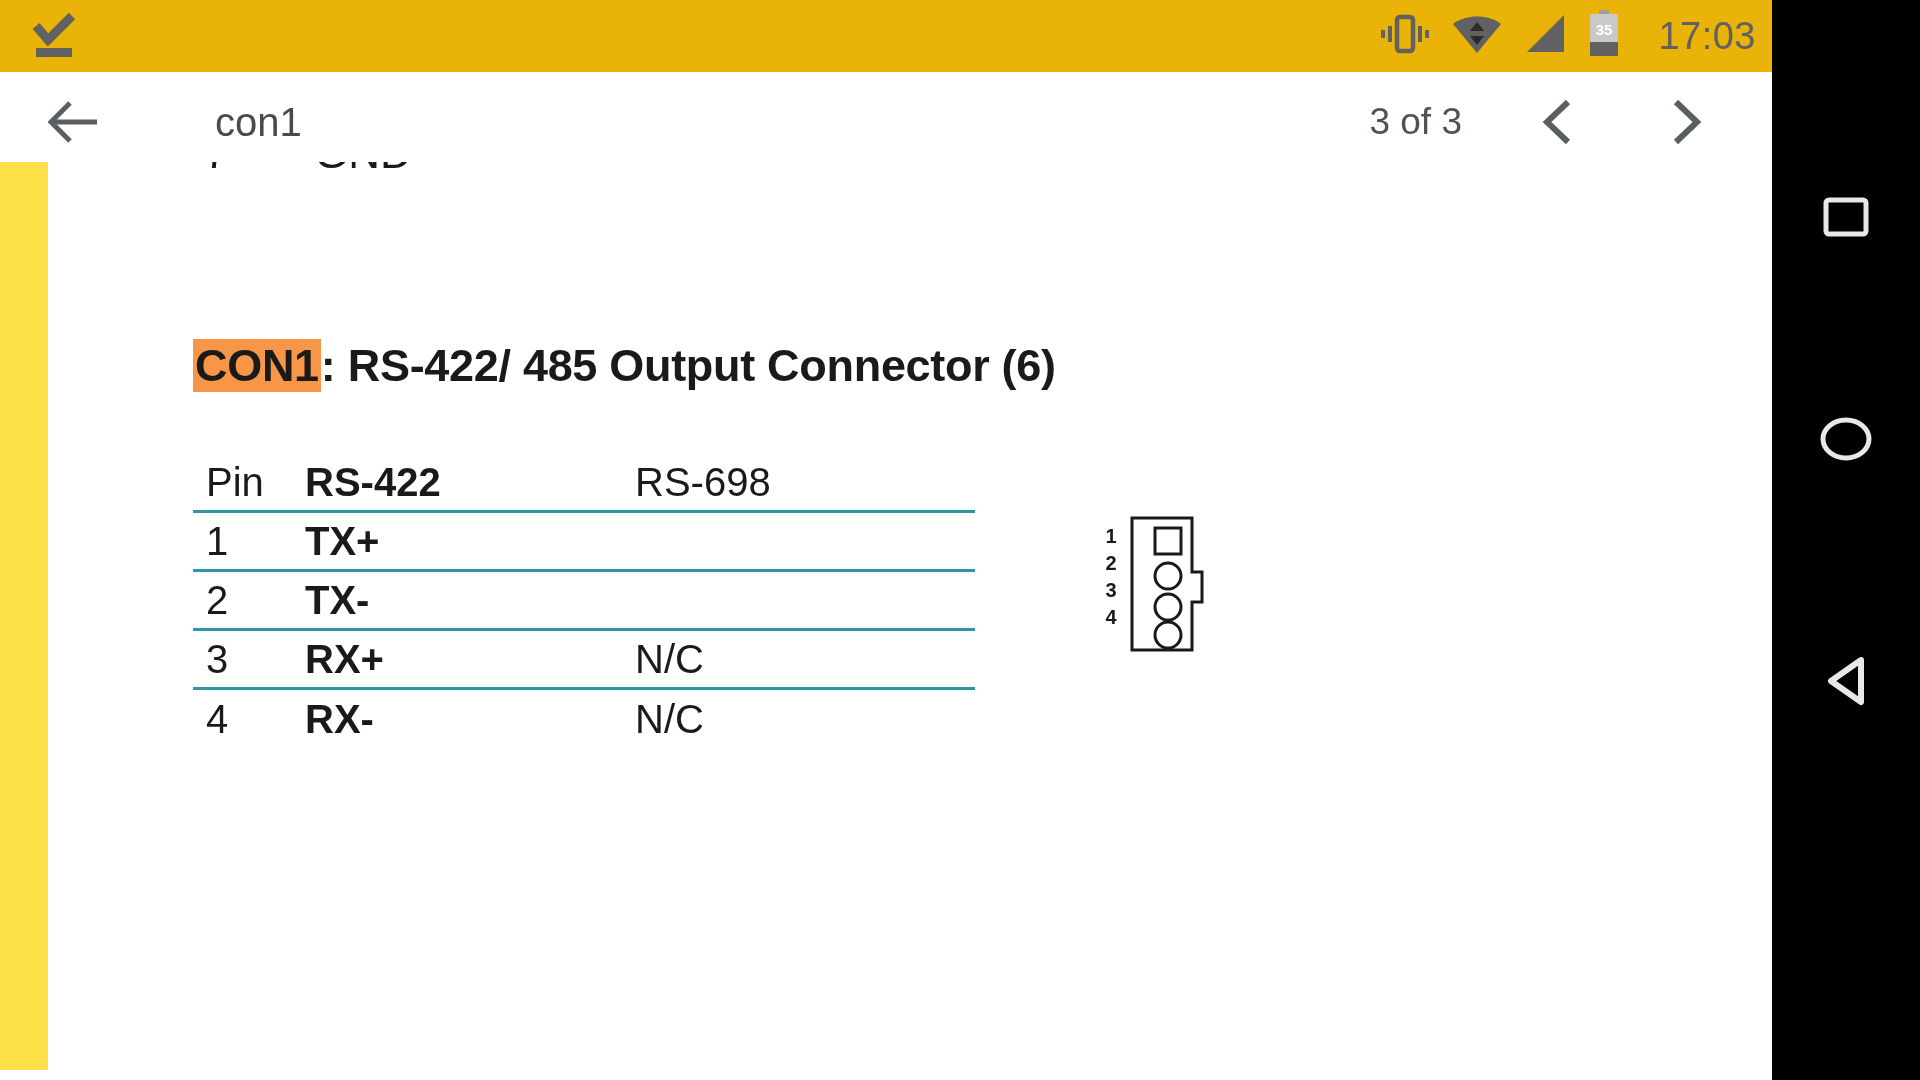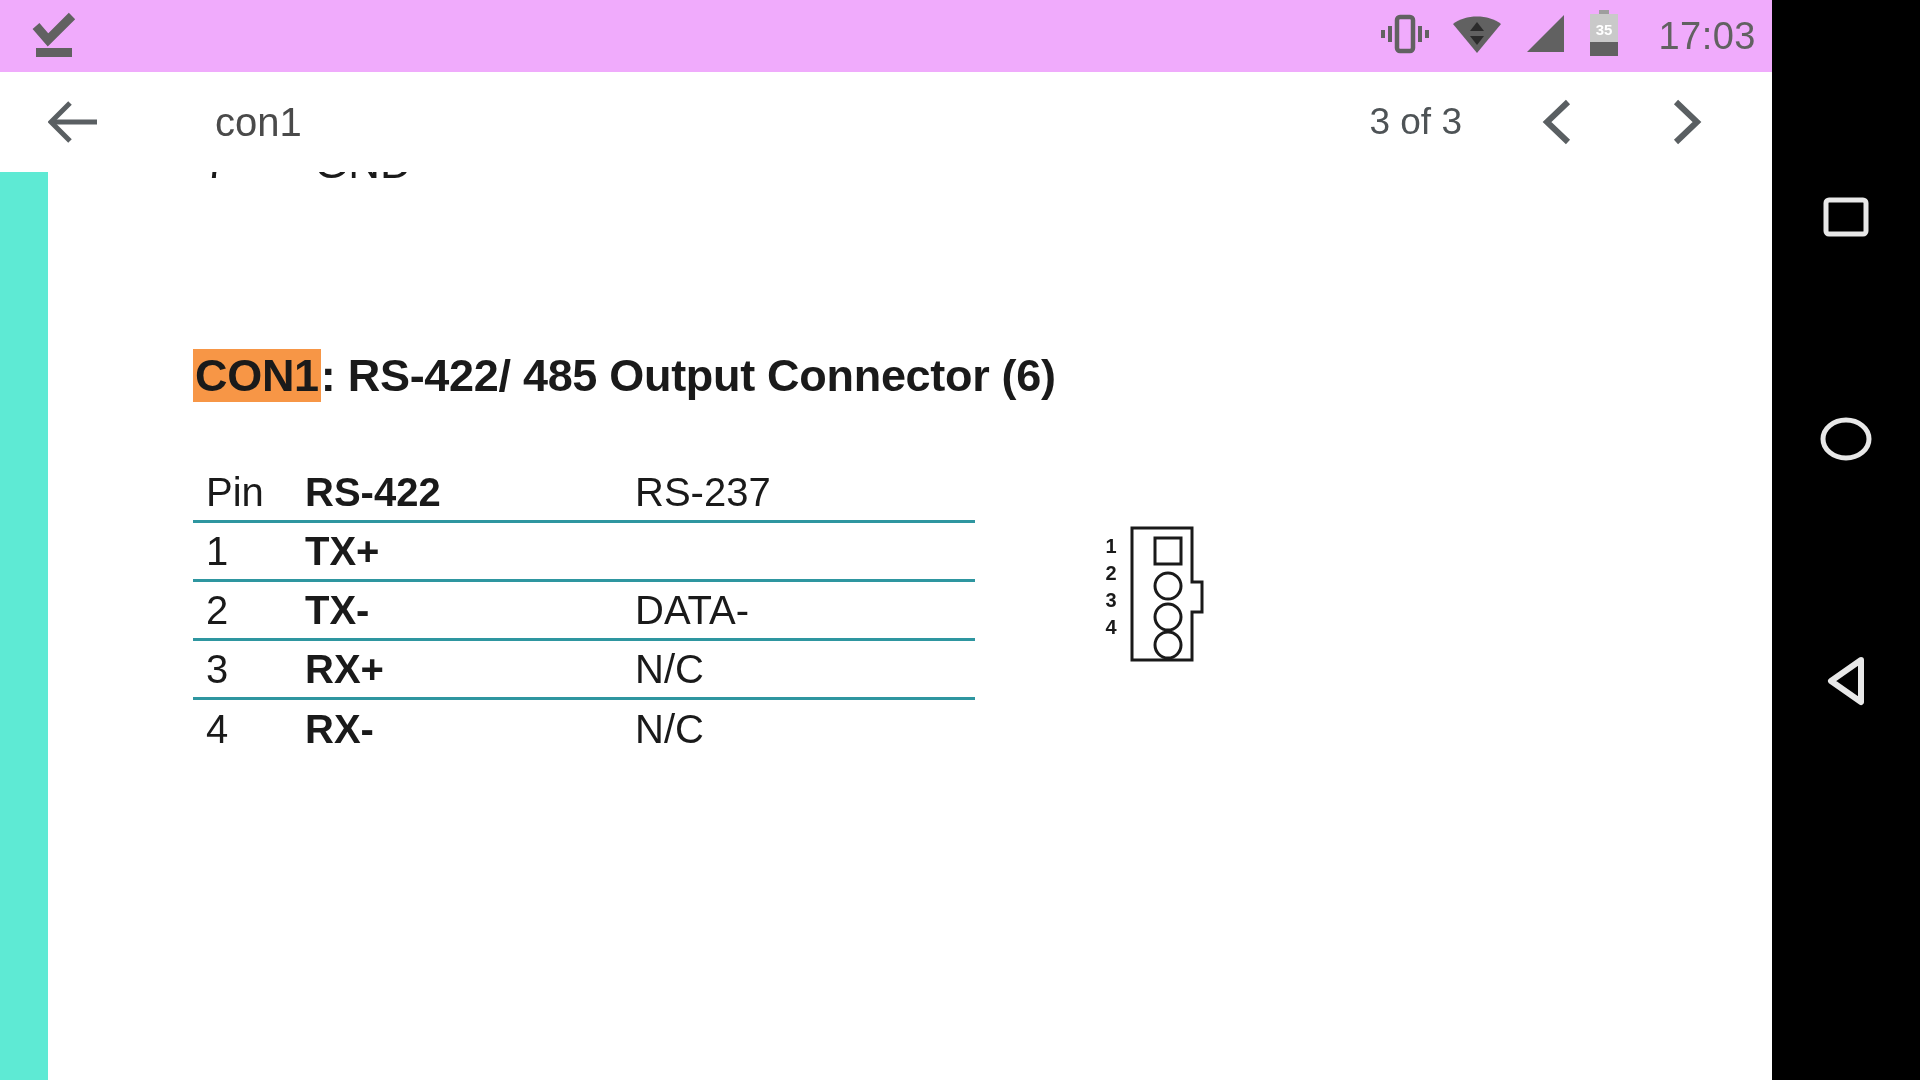--- a/index.html
+++ b/index.html
@@ -13,21 +13,21 @@
   #screen {
     position: relative;
     width: 1920px; height: 1080px;
     background: #ffffff;
   }
 
   
   #status-bar {
     position: absolute; left: 0; top: 0;
     width: 1772px; height: 72px;
-    background: #f0abfc;
+    background: #eab308;
     display: flex; align-items: center;
   }
   #dl-icon-wrap {
     position: absolute; left: 26px; top: 10px;
     width: 60px; height: 56px;
   }
   #status-right {
     position: absolute; right: 16px; top: 0;
     height: 72px;
     display: flex; align-items: center; gap: 20px;
@@ -66,23 +66,23 @@
   #page-counter {
     position: absolute; right: 310px; top: 50%;
     transform: translateY(-50%);
     font-size: 37px; color: #4e5356;
   }
   #prev-page { position: absolute; right: 186px; top: 24px; width: 52px; height: 52px; }
   #next-page { position: absolute; right: 62px; top: 24px; width: 52px; height: 52px; }
 
   
   #doc-viewport {
-    position: absolute; left: 0; top: 172px;
+    position: absolute; left: 0; top: 162px;
     width: 1840px; height: 908px;
-    background: #5eead4;
+    background: #fde047;
     overflow: hidden;
   }
   #page {
     position: absolute; left: 48px; top: 0;
     width: 1724px; height: 908px;
     background: #ffffff;
   }
 
   
   #clipped-row {
@@ -248,32 +248,31 @@
       </div>
 
       <div id="section-heading"><span class="hl">CON1</span><span>: RS-422/ 485 Output Connector (6)</span></div>
 
 
       <div id="pin-table">
 
         <div class="trow ruled">
           <span class="c-pin">Pin</span>
           <span class="c-a">RS-422</span>
-          <span class="c-b">RS-237</span>
+          <span class="c-b">RS-698</span>
         </div>
 
         <div class="trow ruled">
           <span class="c-pin">1</span>
           <span class="c-a">TX+</span>
         </div>
 
         <div class="trow ruled">
           <span class="c-pin">2</span>
           <span class="c-a">TX-</span>
-          <span class="c-b">DATA-</span>
         </div>
 
         <div class="trow ruled">
           <span class="c-pin">3</span>
           <span class="c-a">RX+</span>
           <span class="c-b">N/C</span>
         </div>
 
         <div class="trow">
           <span class="c-pin">4</span>

